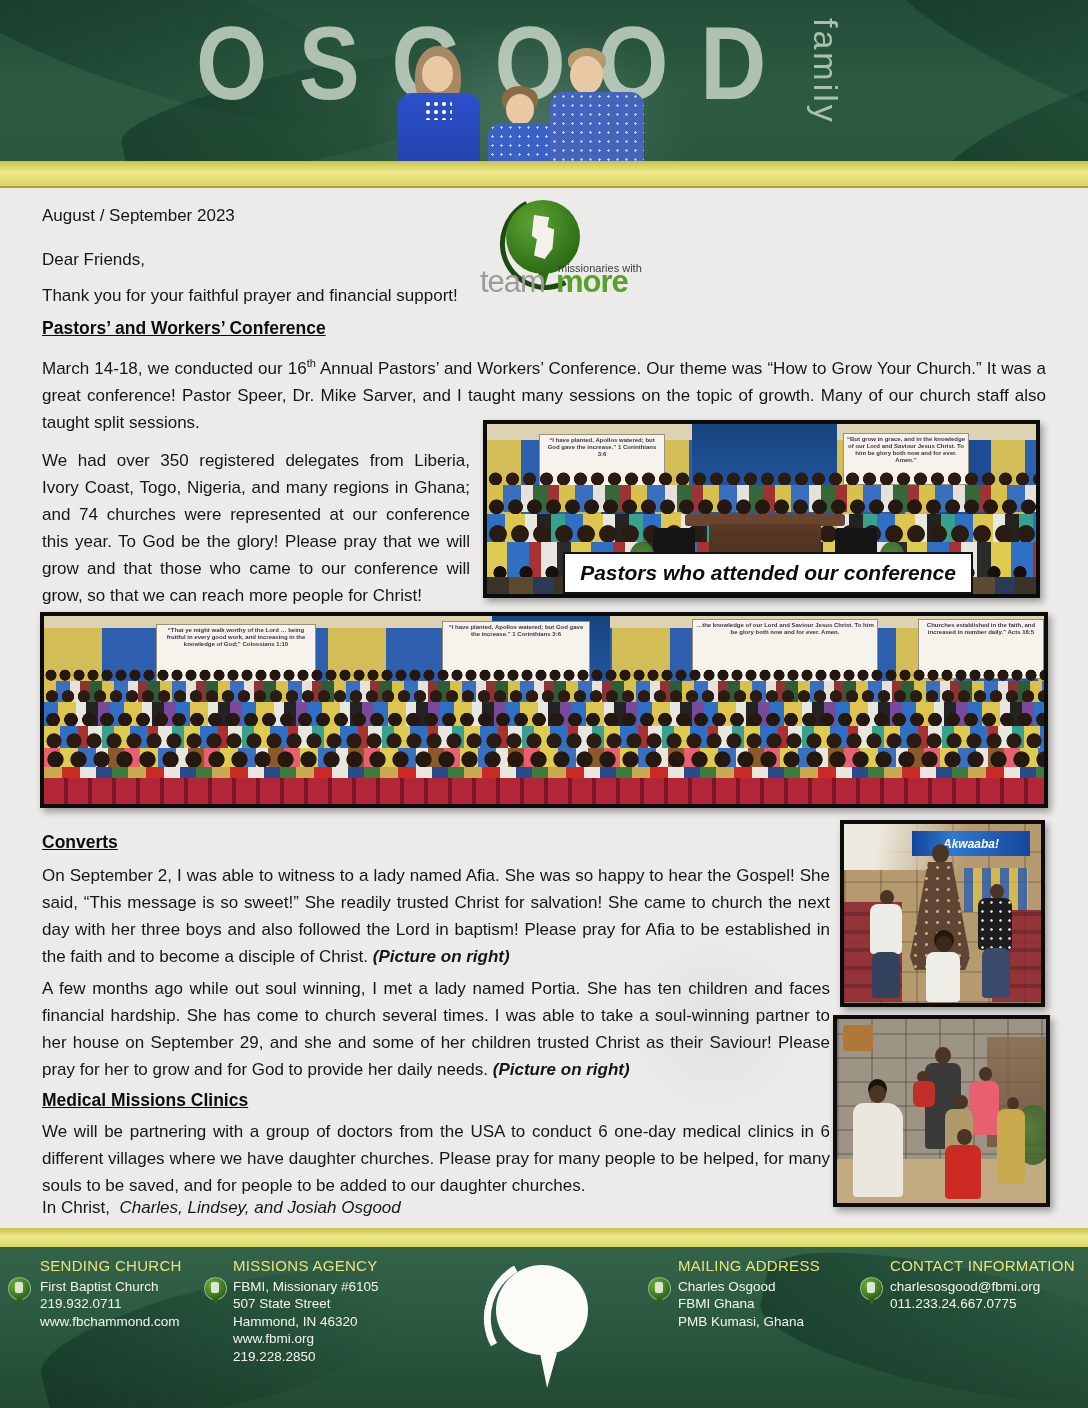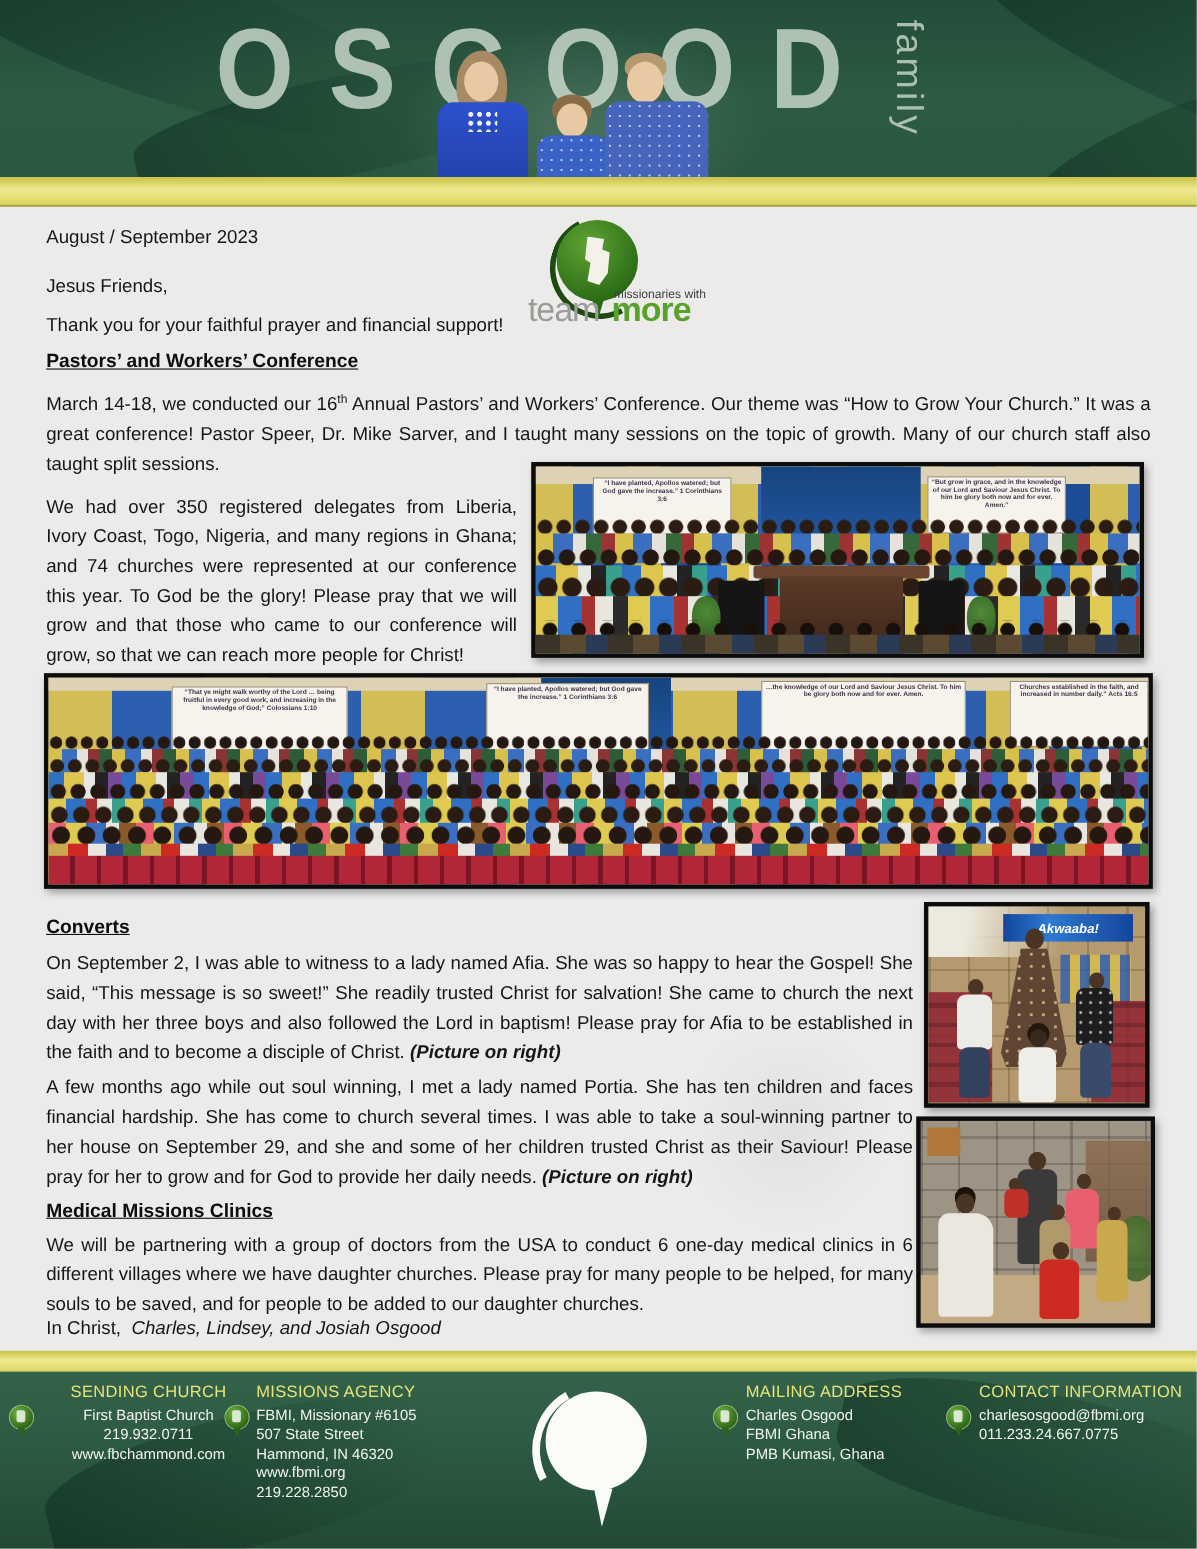--- a/index.html
+++ b/index.html
@@ -112,21 +112,21 @@
     <div class="torso speck" style="left:98px;top:85px;width:66px;height:38px;background-color:#3a62c6;"></div>
 
     <div class="hair" style="left:178px;top:10px;width:38px;height:24px;background:#b59a6e;"></div>
     <div class="head" style="left:180px;top:18px;width:33px;height:38px;"></div>
     <div class="torso speck" style="left:160px;top:54px;width:94px;height:69px;background-color:#4565bd;"></div>
   </div>
 </div>
 <div class="gold-bar gold-top"></div>
 
 <div class="line" style="left:42px;top:206px;">August / September 2023</div>
-<div class="line" style="left:42px;top:250px;">Jesus Friends,</div>
+<div class="line" style="left:42px;top:250px;">Dear Friends,</div>
 <div class="line" style="left:42px;top:286px;">Thank you for your faithful prayer and financial support!</div>
 
 <div class="tg">
   <div class="ring"></div>
   <div class="circle"></div>
   <div class="map"></div>
   <div class="tail"></div>
   <div class="tagline">missionaries with</div>
   <div class="team">team</div>
   <div class="ghana">more</div>
@@ -147,20 +147,21 @@
   <div class="crowd" style="top:42px;height:46px;--hw:17px;--hc:#2a1c12;--sh:repeating-linear-gradient(90deg,#d8c04c 0 16px,#3a6fc0 16px 34px,#e4e2da 34px 46px,#37683a 46px 60px,#9c3434 60px 72px);"></div>
   <div class="crowd" style="top:68px;height:52px;--hw:19px;--hc:#241810;--sh:repeating-linear-gradient(90deg,#2f6fc4 0 18px,#ddc54f 18px 38px,#e8e8e2 38px 50px,#232323 50px 64px,#3aa08e 64px 78px);"></div>
   <div class="crowd" style="top:92px;height:62px;--hw:22px;--hc:#2a1c12;--sh:repeating-linear-gradient(90deg,#e0cb52 0 20px,#2f6fc4 20px 42px,#a83232 42px 54px,#e8e6de 54px 70px,#2b2b2b 70px 84px);"></div>
   <div class="abs" style="left:198px;top:90px;width:160px;height:12px;background:#6b452f;border-radius:3px;"></div>
   <div class="abs" style="left:222px;top:100px;width:112px;height:62px;background:linear-gradient(180deg,#5a3a28,#42291b);"></div>
   <div class="abs" style="left:166px;top:104px;width:42px;height:58px;background:#151515;border-radius:3px;"></div>
   <div class="abs" style="left:348px;top:104px;width:42px;height:58px;background:#151515;border-radius:3px;"></div>
   <div class="abs" style="left:142px;top:118px;width:26px;height:40px;background:radial-gradient(circle at 50% 35%,#4f8a38,#2f5c20);border-radius:45%;"></div>
   <div class="abs" style="left:392px;top:118px;width:26px;height:40px;background:radial-gradient(circle at 50% 35%,#4f8a38,#2f5c20);border-radius:45%;"></div>
   <div class="crowd" style="top:140px;height:30px;--hw:26px;--hc:#17100a;--sh:repeating-linear-gradient(90deg,#3a3428 0 22px,#5a4a32 22px 46px,#2b3a55 46px 66px);"></div>
+  <div class="photo-caption" style="left:76px;top:128px;width:406px;height:38px;">Pastors who attended our conference</div>
 </div>
 
 <div class="photo-frame" style="left:40px;top:612px;width:1000px;height:188px;">
   <div class="curtains" style="background:repeating-linear-gradient(90deg,#d3bd57 0 58px,#2d5fae 58px 142px);"></div>
   <div class="cream" style="height:12px;"></div>
   <div class="drape" style="left:448px;top:0;width:118px;height:112px;"></div>
   <div class="stage-banner" style="left:112px;top:8px;width:152px;height:66px;">“That ye might walk worthy of the Lord … being fruitful in every good work, and increasing in the knowledge of God;” Colossians 1:10</div>
   <div class="stage-banner" style="left:398px;top:5px;width:140px;height:56px;">“I have planted, Apollos watered; but God gave the increase.” 1 Corinthians 3:6</div>
   <div class="stage-banner" style="left:648px;top:3px;width:178px;height:60px;">…the knowledge of our Lord and Saviour Jesus Christ. To him be glory both now and for ever. Amen.</div>
   <div class="stage-banner" style="left:874px;top:3px;width:118px;height:54px;">Churches established in the faith, and increased in number daily.” Acts 16:5</div>
@@ -237,21 +238,21 @@
 <div class="footer">
   <div class="leaf" style="left:40px;top:40px;width:360px;height:120px;transform:rotate(-14deg);"></div>
   <div class="leaf" style="left:760px;top:20px;width:380px;height:120px;transform:rotate(12deg);"></div>
 </div>
 
 <div class="pin" style="left:8px;top:1277px;">
     <span class="c"></span>
     <span class="m"></span>
     <span class="t"></span>
   </div>
-<div class="f-col" style="left:40px;top:1257px;width:190px;text-align:center;">
+<div class="f-col" style="left:40px;top:1257px;width:190px;">
   <div class="f-head">SENDING CHURCH</div>
   <div>First Baptist Church</div>
   <div>219.932.0711</div>
   <div>www.fbchammond.com</div>
 </div>
 
 <div class="pin" style="left:204px;top:1277px;">
     <span class="c"></span>
     <span class="m"></span>
     <span class="t"></span>

